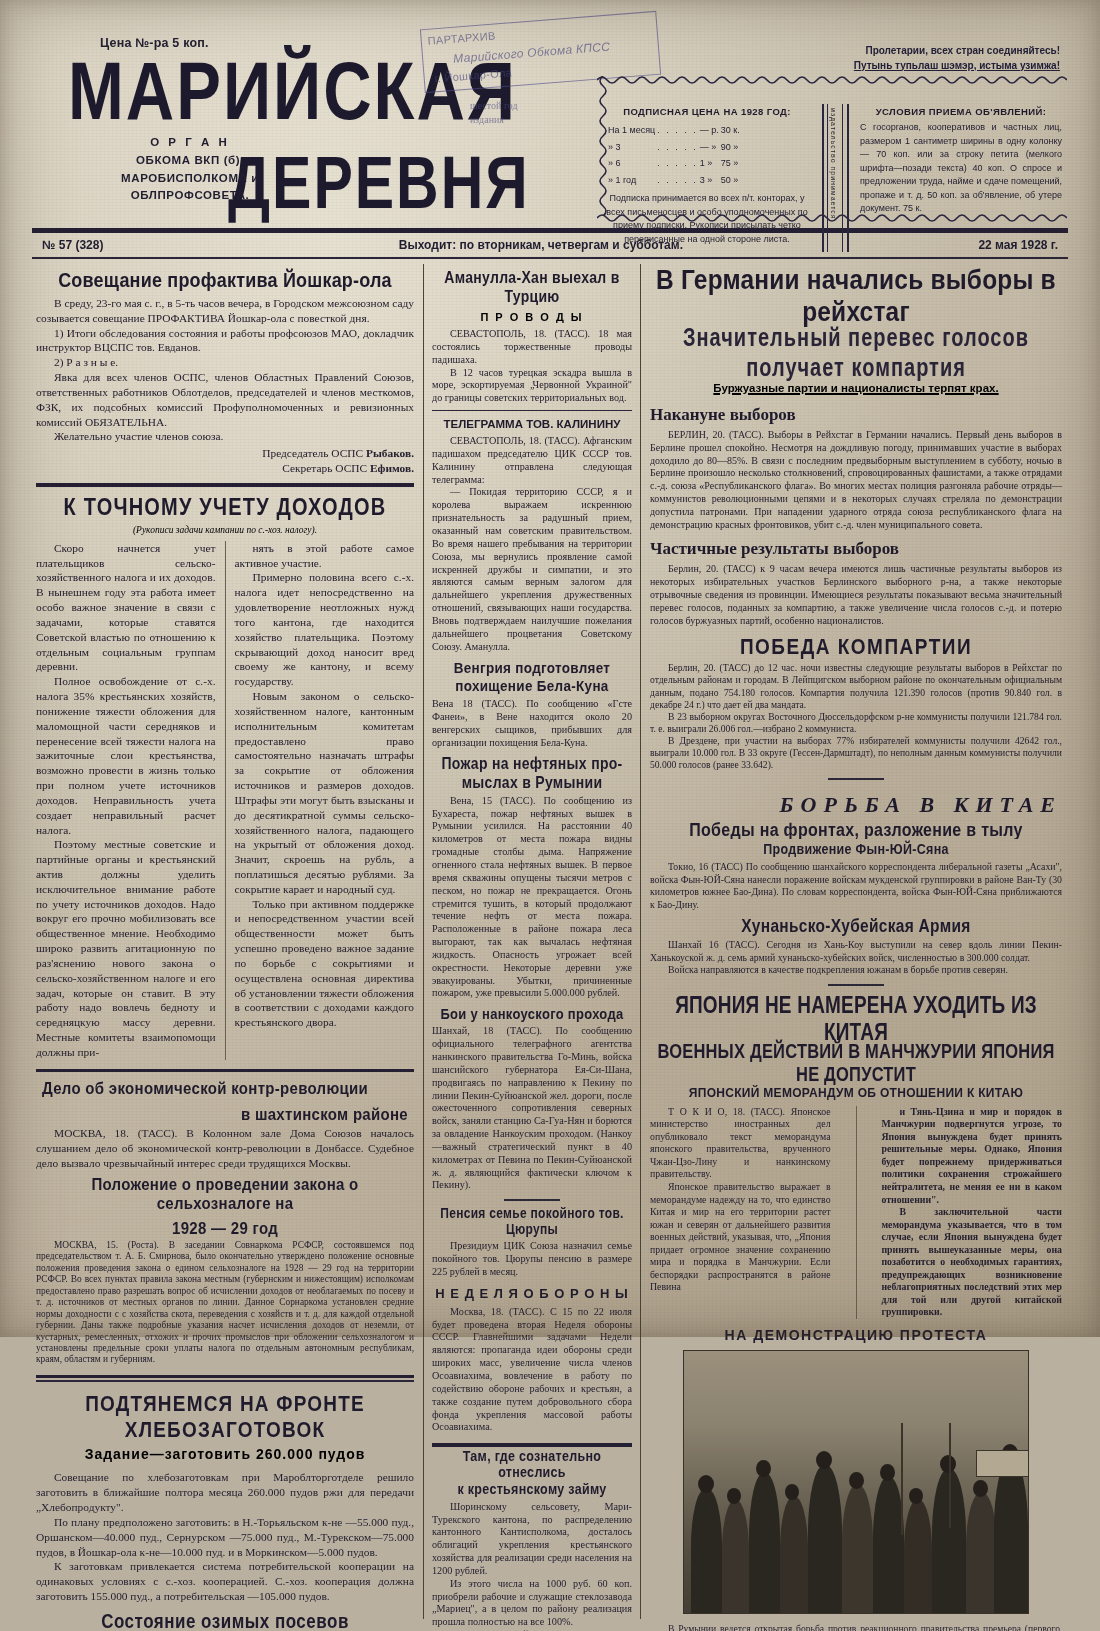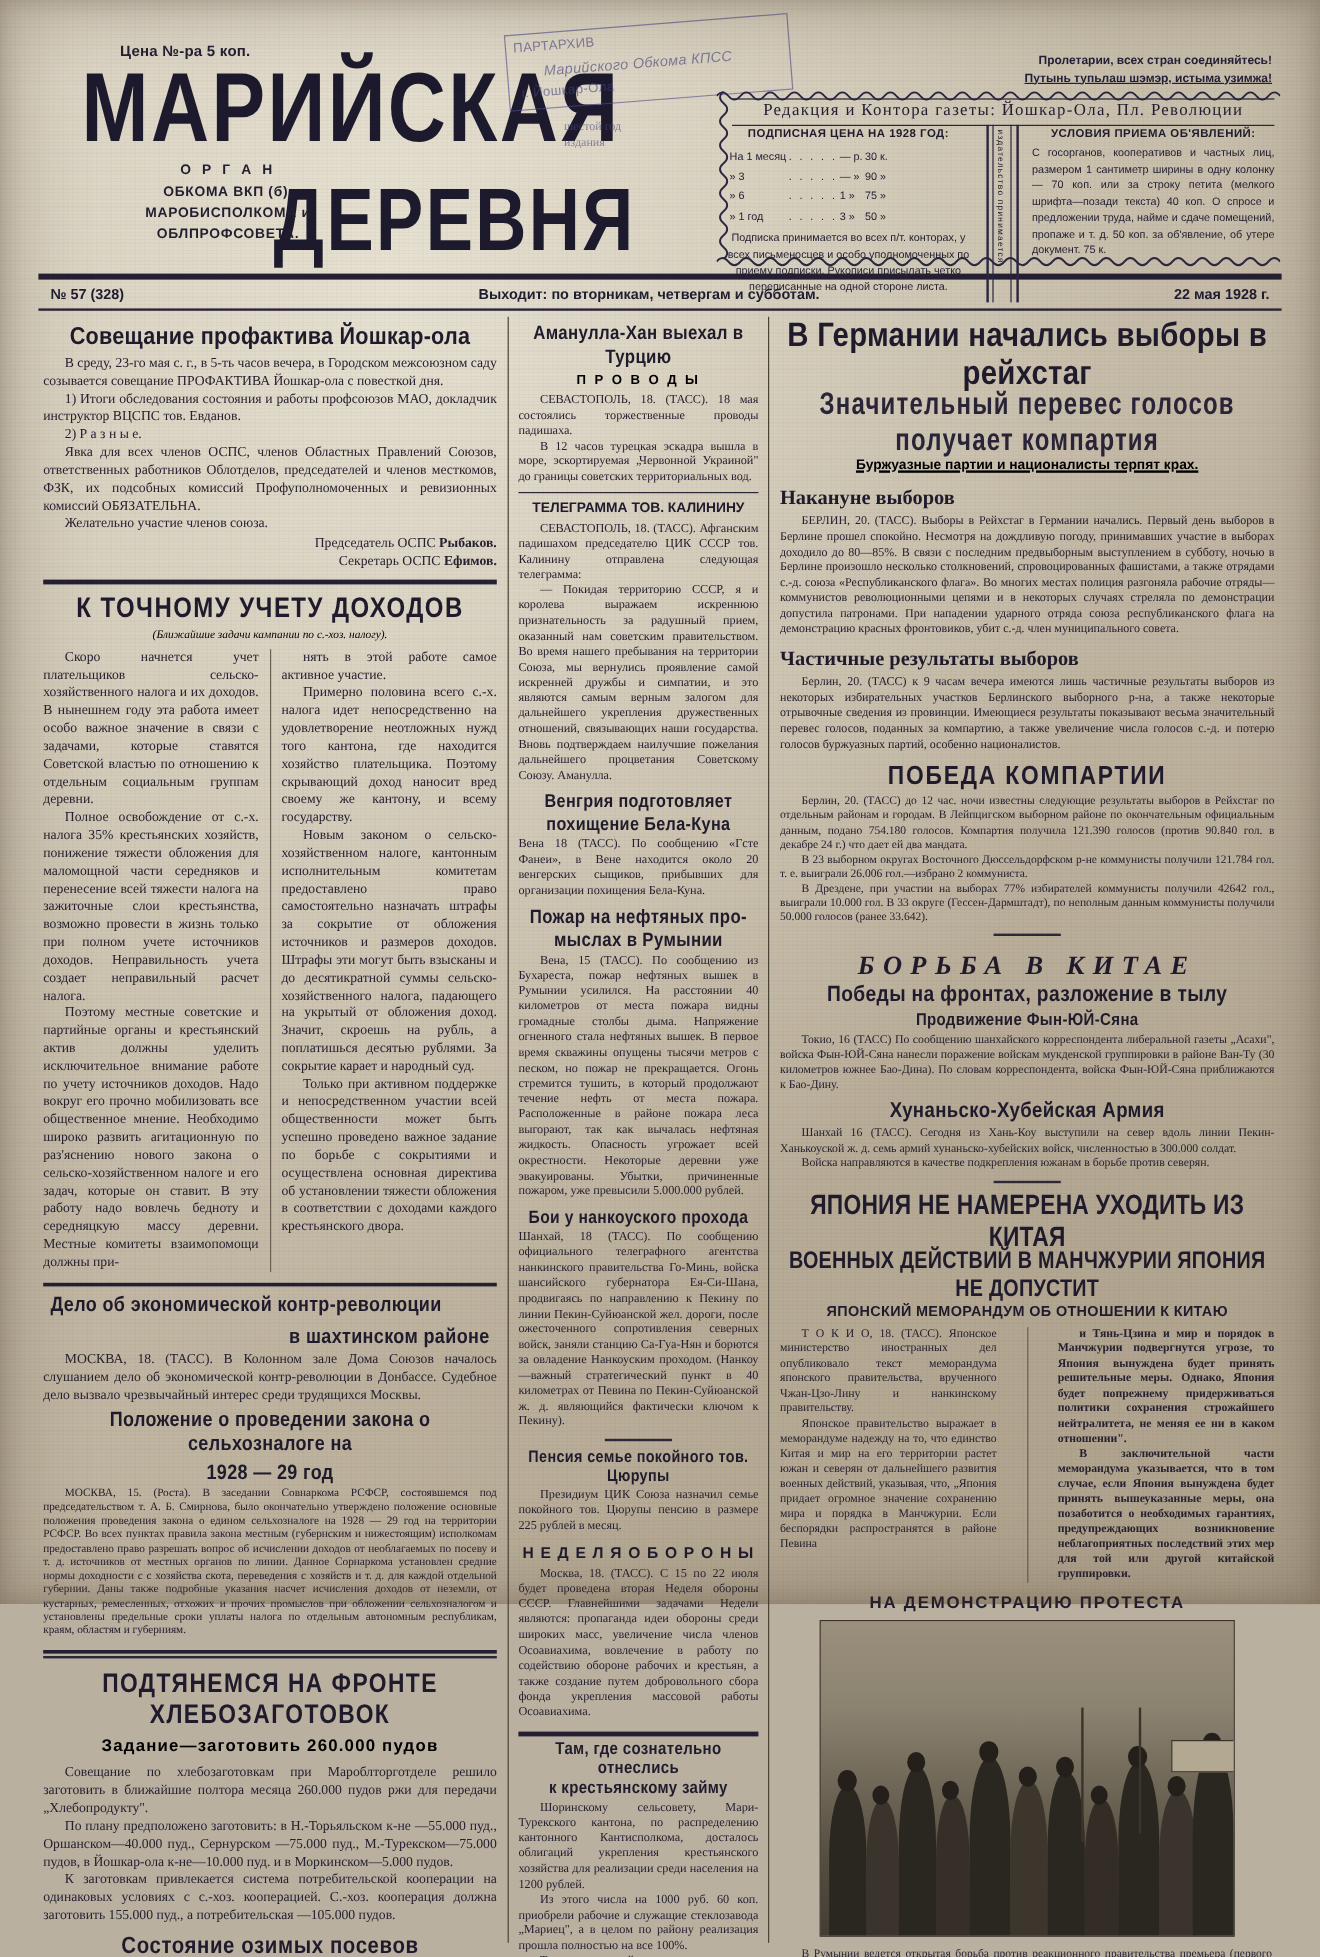--- a/index.html
+++ b/index.html
@@ -120,21 +120,21 @@
   
   .big1{font-family:"Liberation Sans",sans-serif;font-weight:700;font-size:24.5px;
     text-align:center;letter-spacing:.2px;transform:scaleY(1.15);padding:4px 0 3px;}
   .big2{font-family:"Liberation Sans",sans-serif;font-weight:700;font-size:20px;
     text-align:center;letter-spacing:1px;transform:scaleY(1.3);padding:3px 0 4px;
     color:#2a2438;}
   .big3{font-family:"Liberation Sans",sans-serif;font-weight:700;font-size:11.5px;
     text-align:center;padding:2px 0 6px;}
   .big3 u{text-decoration-thickness:1.5px;}
   .kitae{font-family:"Liberation Serif",serif;font-weight:700;font-size:22px;
-    letter-spacing:7px;text-align:center;padding:5px 0 2px;font-style:italic;}
+    letter-spacing:7px;text-align:right;padding:5px 0 2px;font-style:italic;}
   .jap1{font-family:"Liberation Sans",sans-serif;font-weight:700;font-size:19px;
     text-align:center;transform:scaleY(1.22);letter-spacing:.2px;padding:4px 0 2px;}
   .jap2{font-family:"Liberation Sans",sans-serif;font-weight:700;font-size:16.5px;
     text-align:center;transform:scaleY(1.22);letter-spacing:.2px;padding:1px 0 2px;}
   .jap3{font-family:"Liberation Sans",sans-serif;font-weight:700;font-size:12px;
     text-align:center;padding:2px 0 6px;letter-spacing:.3px;}
 
   
   .photo-title{font-family:"Liberation Sans",sans-serif;font-weight:700;font-size:14px;
     text-align:center;letter-spacing:1.5px;padding:8px 0 7px;}
@@ -195,21 +195,20 @@
         <svg width="470" height="11" viewBox="0 0 470 11">
             <path d="M0 6 q5 -6 10 0 t10 0 t10 0 t10 0 t10 0 t10 0 t10 0 t10 0 t10 0 t10 0 t10 0 t10 0 t10 0 t10 0 t10 0 t10 0 t10 0 t10 0 t10 0 t10 0 t10 0 t10 0 t10 0 t10 0 t10 0 t10 0 t10 0 t10 0 t10 0 t10 0 t10 0 t10 0 t10 0 t10 0 t10 0 t10 0 t10 0 t10 0 t10 0 t10 0 t10 0 t10 0 t10 0 t10 0 t10 0 t10 0 t10 0" fill="none" stroke="#2a2640" stroke-width="1.6"></path>
           </svg>
       </div>
       <div class="wave-l" style="top:62px;">
         <svg width="11" height="140" viewBox="0 0 11 140">
             <path d="M6 0 q-6 5 0 10 t0 10 t0 10 t0 10 t0 10 t0 10 t0 10 t0 10 t0 10 t0 10 t0 10 t0 10 t0 10 t0 10" fill="none" stroke="#2a2640" stroke-width="1.6"></path>
           </svg>
       </div>
 
-      <div class="addr">Редакция и Контора газеты: Йошкар-Ола, Пл. Революции</div>
 
       <div class="boxes">
         <div class="bx">
           <h5>ПОДПИСНАЯ ЦЕНА НА 1928 ГОД:</h5>
           <table class="rates">
             <tbody>
                 <tr>
                   <td>На 1 месяц</td>
                   <td class="dots">. . . . .</td>
                   <td>— р.</td>
@@ -281,21 +280,21 @@
           <div class="sig">
             <span>Секретарь ОСПС</span>
             <b>Ефимов.</b>
           </div>
         </article>
 
         <div class="bar-rule"></div>
 
         <article>
           <h2 class="hl-b">К ТОЧНОМУ УЧЕТУ ДОХОДОВ</h2>
-          <div class="hl-ital">(Ближайшие задачи кампании по с.-хоз. налогу).</div>
+          <div class="hl-ital">(Рукописи задачи кампании по с.-хоз. налогу).</div>
           <div style="display:flex;gap:9px;">
             <div class="txt" style="width:50%;">
               <p>Скоро начнется учет плательщиков сельско-хозяйственного налога и их доходов. В нынешнем году эта работа имеет особо важное значение в связи с задачами, которые ставятся Советской властью по отношению к отдельным социальным группам деревни.</p>
               <p>Полное освобождение от с.-х. налога 35% крестьянских хозяйств, понижение тяжести обложения для маломощной части середняков и перенесение всей тяжести налога на зажиточные слои крестьянства, возможно провести в жизнь только при полном учете источников доходов. Неправильность учета создает неправильный расчет налога.</p>
               <p>Поэтому местные советские и партийные органы и крестьянский актив должны уделить исключительное внимание работе по учету источников доходов. Надо вокруг его прочно мобилизовать все общественное мнение. Необходимо широко развить агитационную по раз'яснению нового закона о сельско-хозяйственном налоге и его задач, которые он ставит. В эту работу надо вовлечь бедноту и середняцкую массу деревни. Местные комитеты взаимопомощи должны при-</p>
             </div>
             <div style="width:1px;background:#6a6252;"></div>
             <div class="txt" style="width:50%;">
               <p>нять в этой работе самое активное участие.</p>
               <p>Примерно половина всего с.-х. налога идет непосредственно на удовлетворение неотложных нужд того кантона, где находится хозяйство плательщика. Поэтому скрывающий доход наносит вред своему же кантону, и всему государству.</p>

